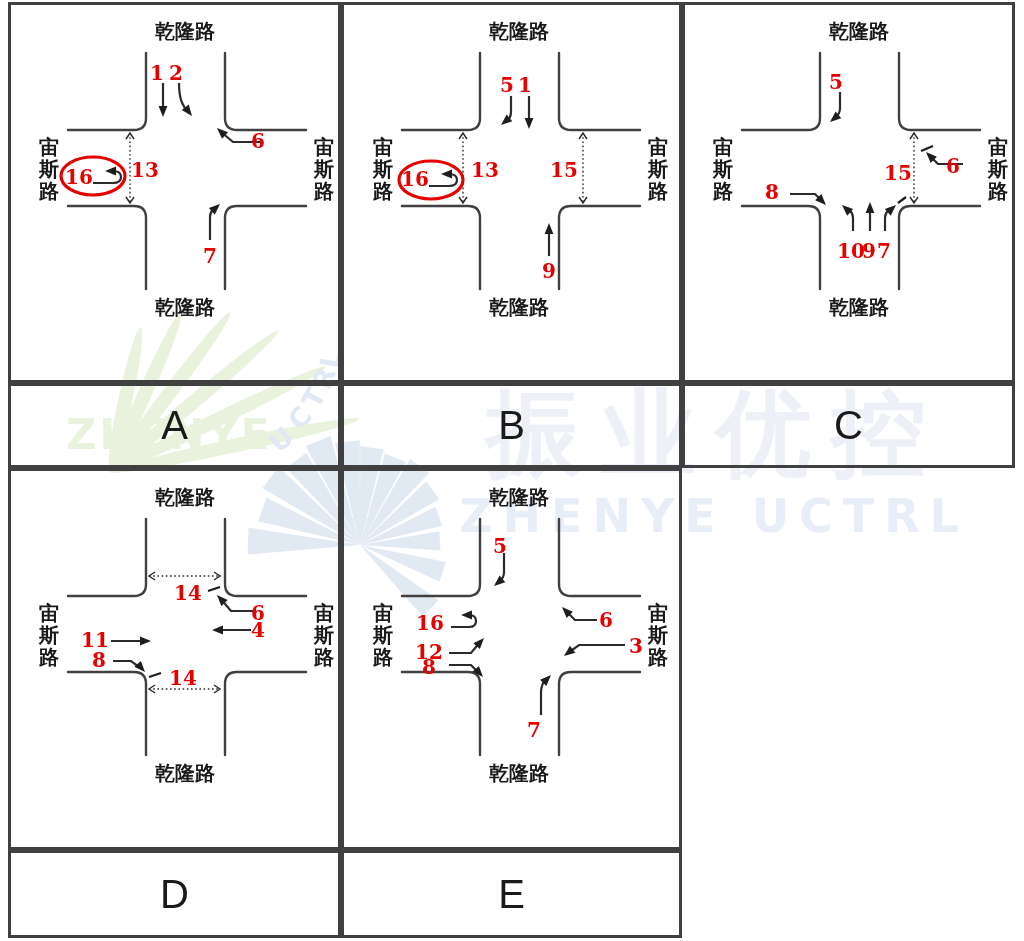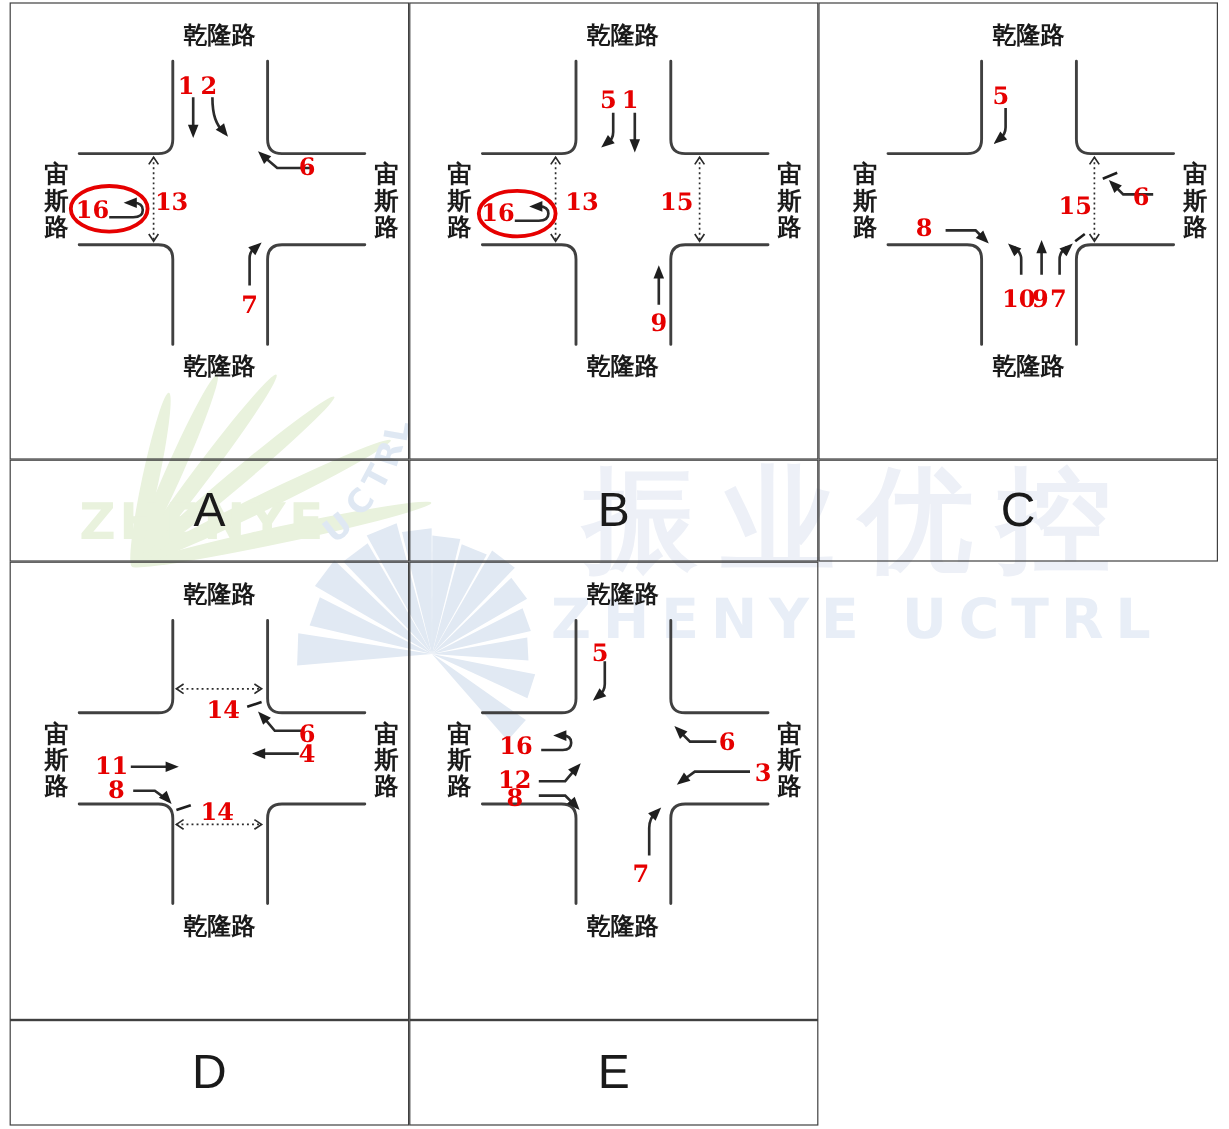--- a/index.html
+++ b/index.html
@@ -1,19 +1,19 @@
 <!DOCTYPE html>
 <html><head>
 <meta charset="utf-8">
 <style>
   html,body{margin:0;padding:0;}
   body{width:1024px;height:941px;position:relative;background:#ffffff;overflow:hidden;
        font-family:"DejaVu Sans",sans-serif;}
   #wm{position:absolute;left:0;top:0;z-index:0;}
-  .cell{position:absolute;border:1px solid #404040;box-sizing:border-box;z-index:1;background:transparent;}
+  .cell{position:absolute;border:3px solid #404040;box-sizing:border-box;z-index:1;background:transparent;}
   .lab{display:flex;align-items:center;justify-content:center;
        font-family:"Liberation Sans",sans-serif;font-size:40px;color:#1a1a1a;}
   svg.panel{display:block;margin:0 auto;}
   .rn{font-family:"DejaVu Sans",sans-serif;font-weight:bold;font-size:20px;fill:#1a1a1a;}
   .mn{font-family:"DejaVu Serif",serif;font-weight:bold;font-size:20px;}
   .wm-cn{font-family:"DejaVu Sans",sans-serif;font-weight:bold;font-size:95px;letter-spacing:20px;}
   .wm-en{font-family:"DejaVu Sans",sans-serif;font-weight:bold;font-size:46px;letter-spacing:10px;}
   .wm-gr{font-family:"DejaVu Sans",sans-serif;font-weight:bold;font-size:42px;letter-spacing:3px;}
   .wm-arc{font-family:"DejaVu Sans",sans-serif;font-weight:bold;font-size:27px;}
 </style>

